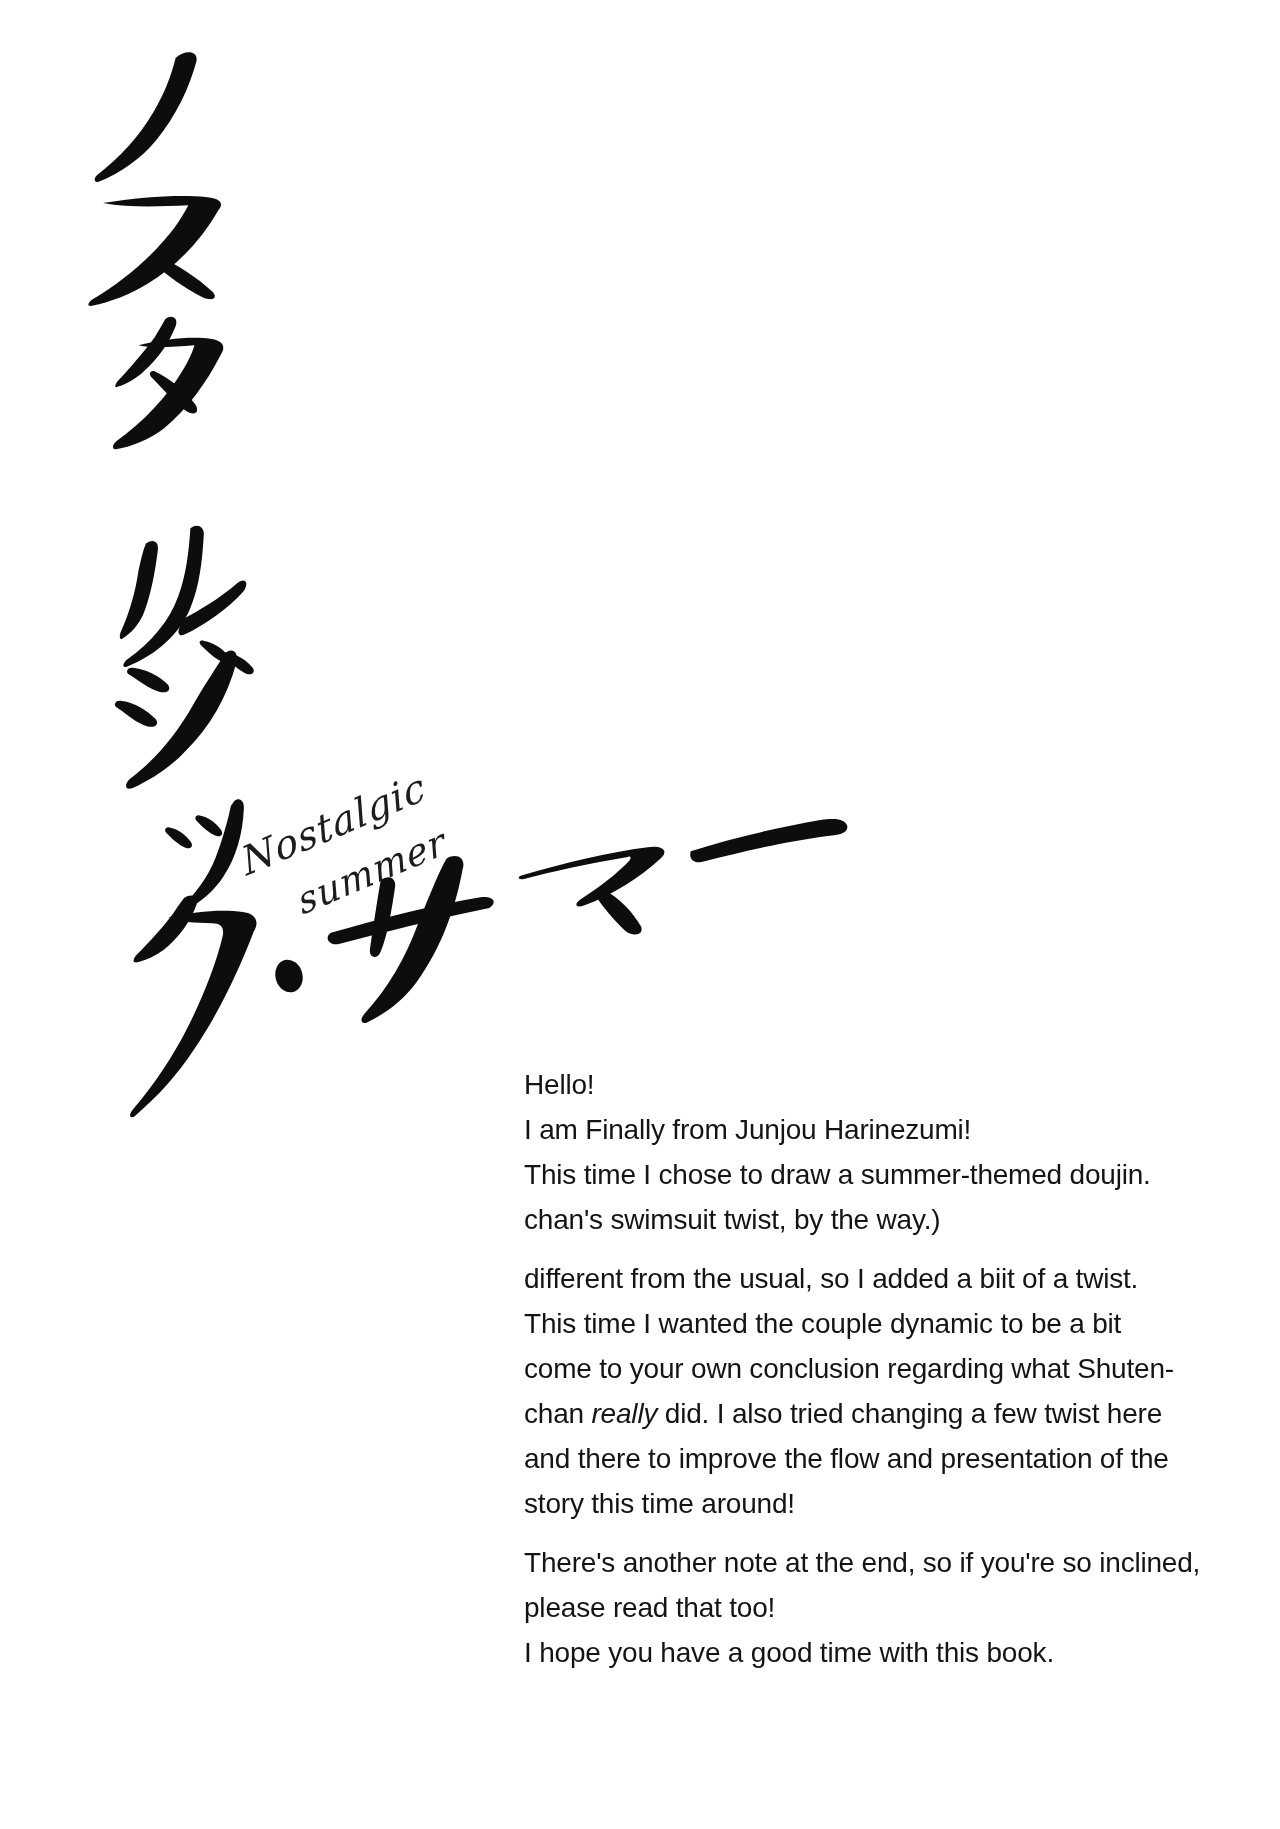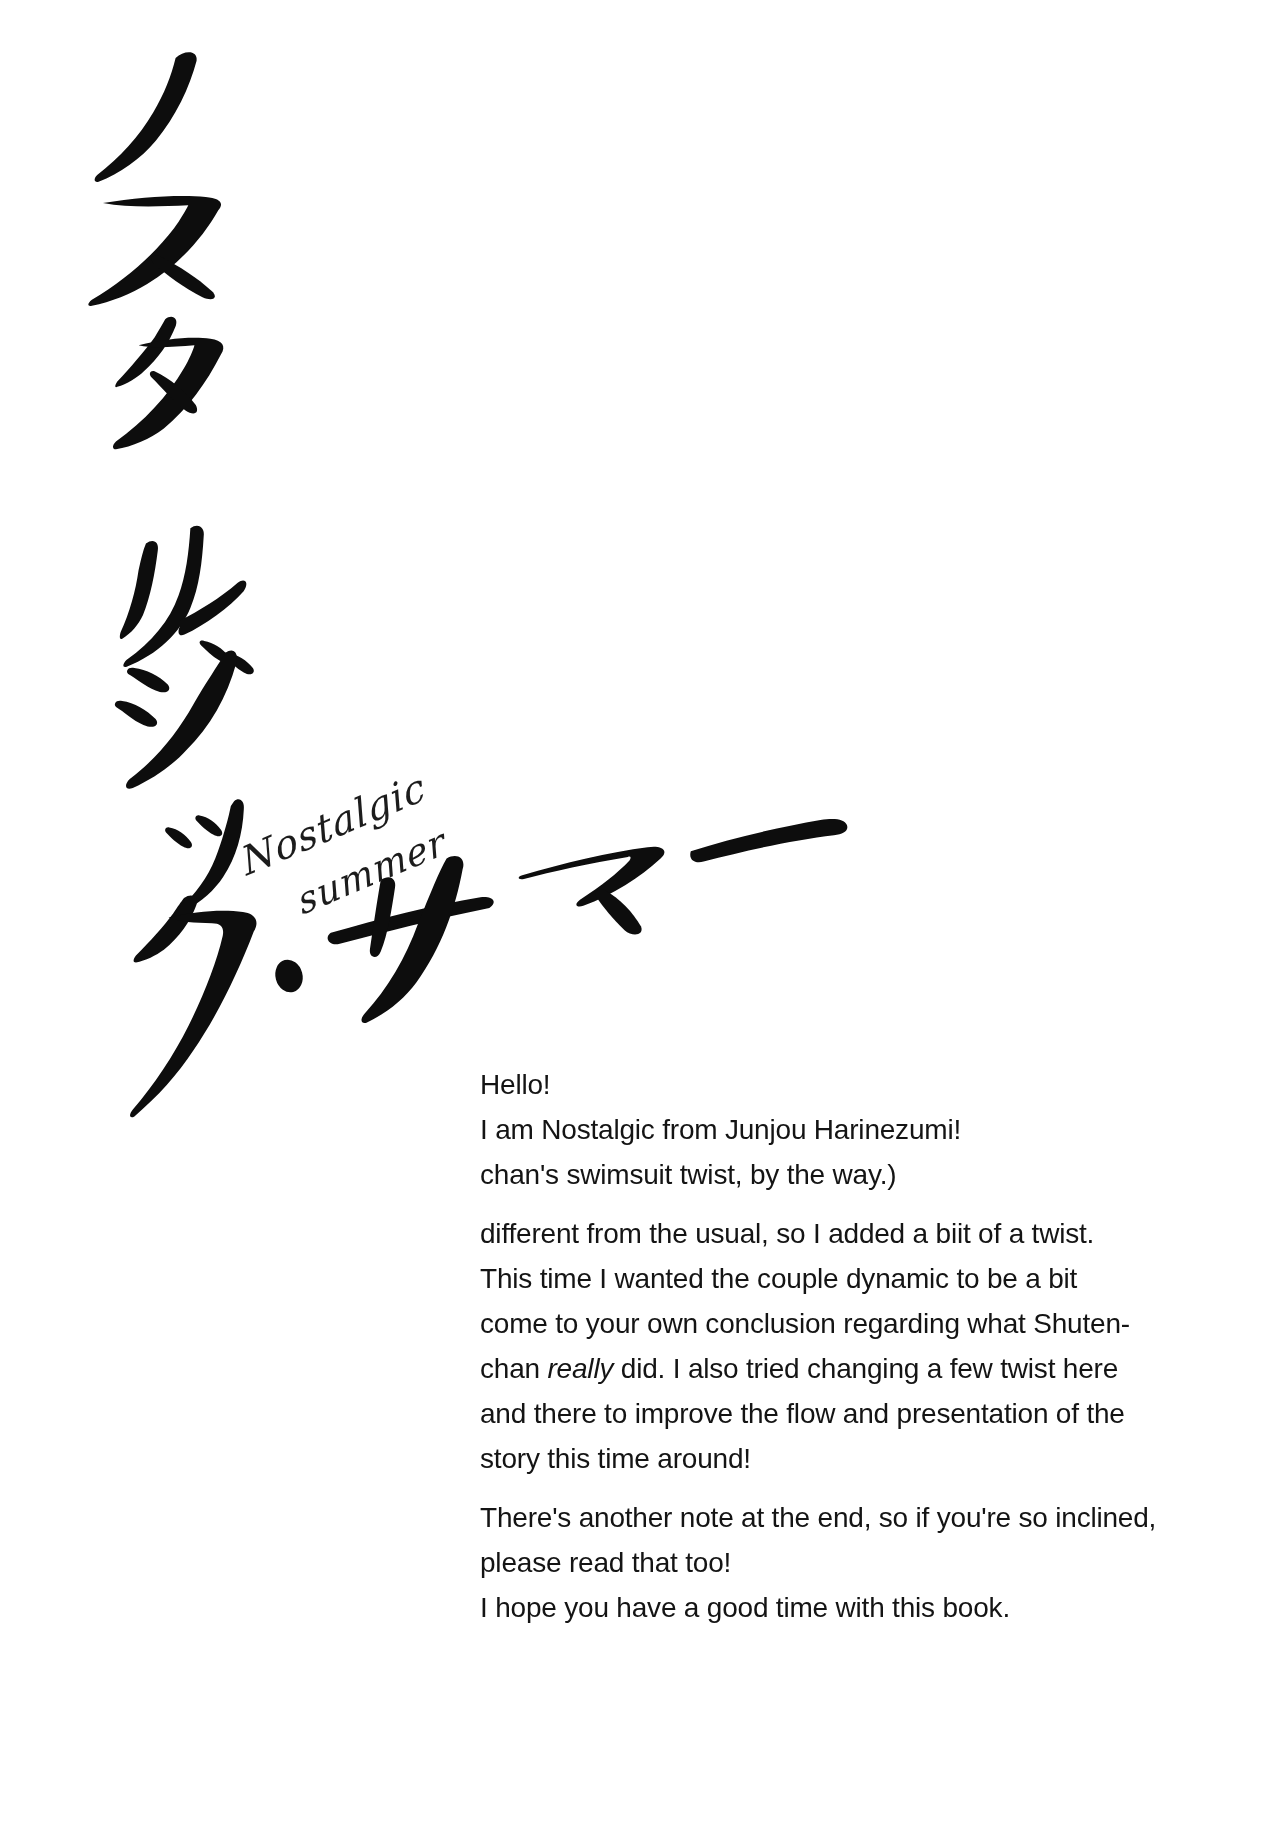--- a/index.html
+++ b/index.html
@@ -29,21 +29,21 @@
     position: absolute;
     left: 480px;
     top: 1062px;
     width: 790px;
     font-size: 28px;
     line-height: 45px;
     letter-spacing: -0.2px;
     color: #141414;
   }
   .para { margin: 0 0 14px 0; }
-  .ln { white-space: pre-wrap; }
+  .ln { white-space: pre-wrap; margin-left: 44px; }
   .ln em { font-style: italic; }
   .sr {
     position: absolute;
     width: 1px; height: 1px;
     overflow: hidden;
     clip: rect(0 0 0 0);
     white-space: nowrap;
   }
 </style>
 </head>
@@ -115,21 +115,22 @@
     </g>
   </svg>
 
   <div class="script-line l1">Nostalgic</div>
   <div class="script-line l2">summer</div>
 
   <div class="afterword">
 
     <div class="para">
       <div class="ln">Hello!</div>
-      <div class="ln">I am Nostalgic from Junjou Harinezumi!</div>
+      <div class="ln">I am Finally from Junjou Harinezumi!</div>
+      <div class="ln">This time I chose to draw a summer-themed doujin.</div>
       <div class="ln">chan's swimsuit twist, by the way.)</div>
     </div>
 
     <div class="para">
       <div class="ln">different from the usual, so I added a biit of a twist.</div>
       <div class="ln">This time I wanted the couple dynamic to be a bit</div>
       <div class="ln">come to your own conclusion regarding what Shuten-</div>
       <div class="ln"><span>chan </span><em>really</em><span> did. I also tried changing a few twist here</span></div>
       <div class="ln">and there to improve the flow and presentation of the</div>
       <div class="ln">story this time around!</div>

